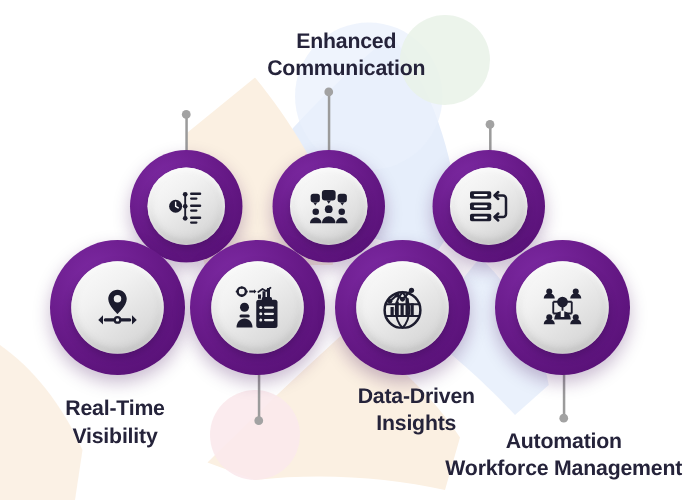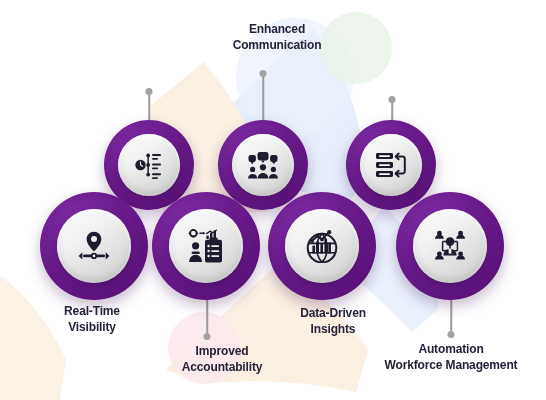--- a/index.html
+++ b/index.html
@@ -38,21 +38,21 @@
   .conn{position:absolute;}
   .conn .line{position:absolute;left:50%;transform:translateX(-50%);width:1.5px;background:#9b9b9b;}
   .conn .dot{position:absolute;left:50%;transform:translateX(-50%);
     width:7px;height:7px;border-radius:50%;background:#a2a2a2;}
   .conn .dot.far{margin-top:0;}
 
   
   .label{
     position:absolute;
     color:#25233a;
-    font-size:12px;
+    font-size:17px;
     font-weight:700;
     line-height:1.30;
     letter-spacing:-.15px;
     text-align:center;
     white-space:pre-line;
     transform:translateX(-50%);
   }
 
   
   .blob{position:absolute;border-radius:50%;}
@@ -291,25 +291,23 @@
       </div>
     </div>
   </div>
 
   <div class="labels-layer">
 
     <div class="label" style="left:277px;top:22px;width:160px;">Enhanced
 Communication</div>
 
 
-    <div class="label" style="left:92px;top:304px;width:150px;">Real-Time
+    <div class="label" style="left:92px;top:316px;width:150px;">Real-Time
 Visibility</div>
 
-    <div class="label" style="left:222px;top:344px;width:180px;">Improved
-Accountability</div>
 
     <div class="label" style="left:333px;top:306px;width:150px;">Data-Driven
 Insights</div>
 
     <div class="label" style="left:451px;top:342px;width:190px;">Automation
 Workforce Management</div>
   </div>
 
 </div>
 

